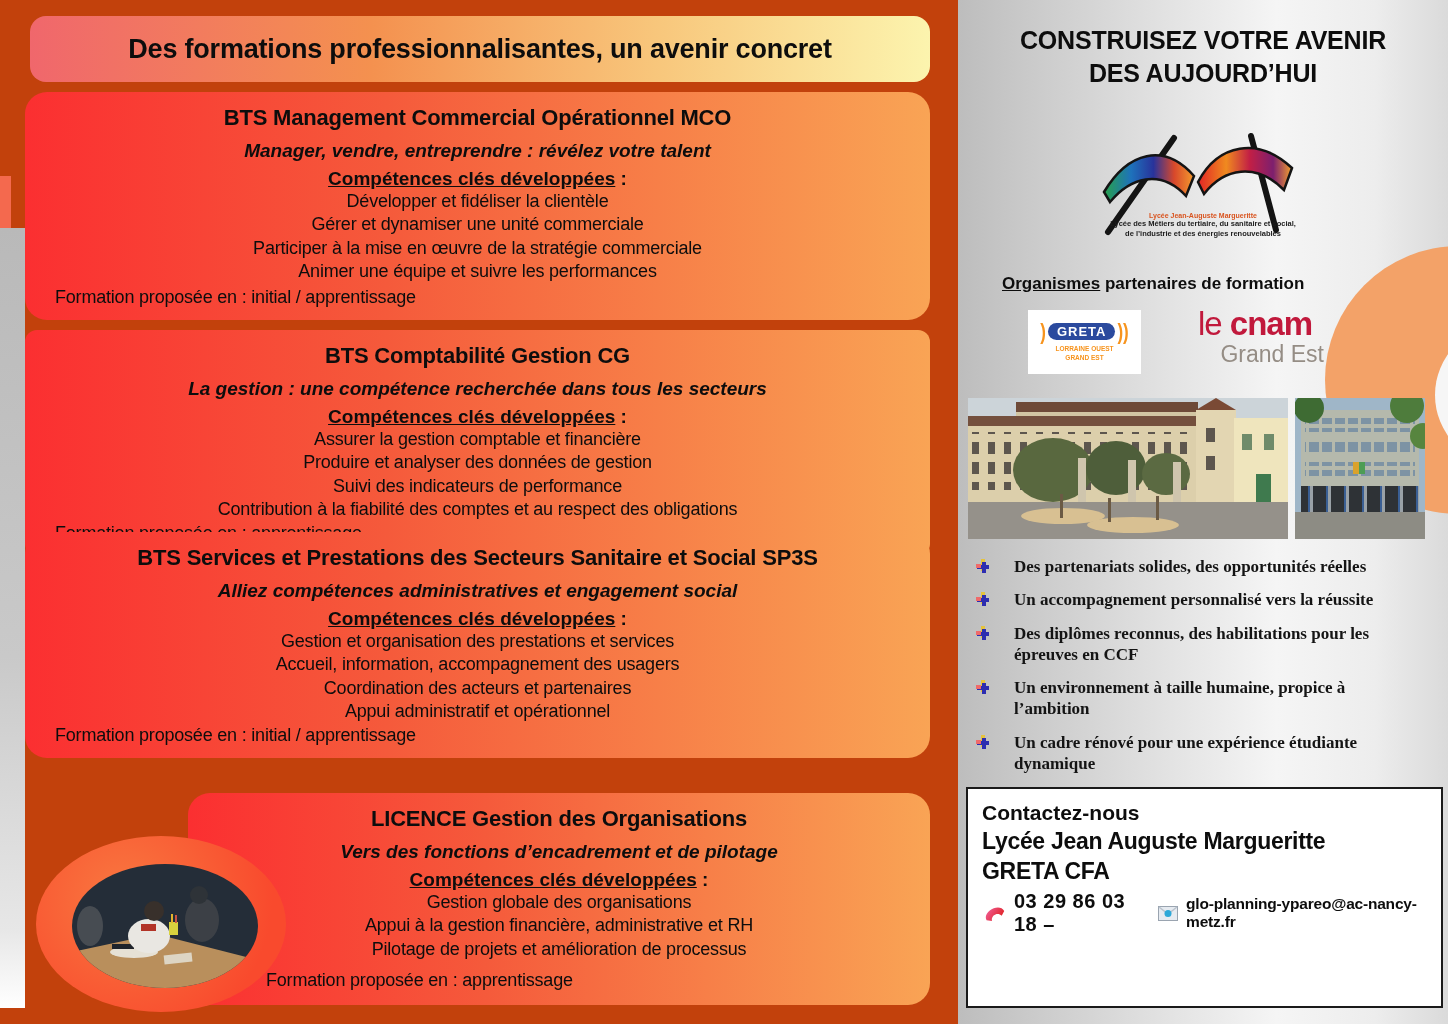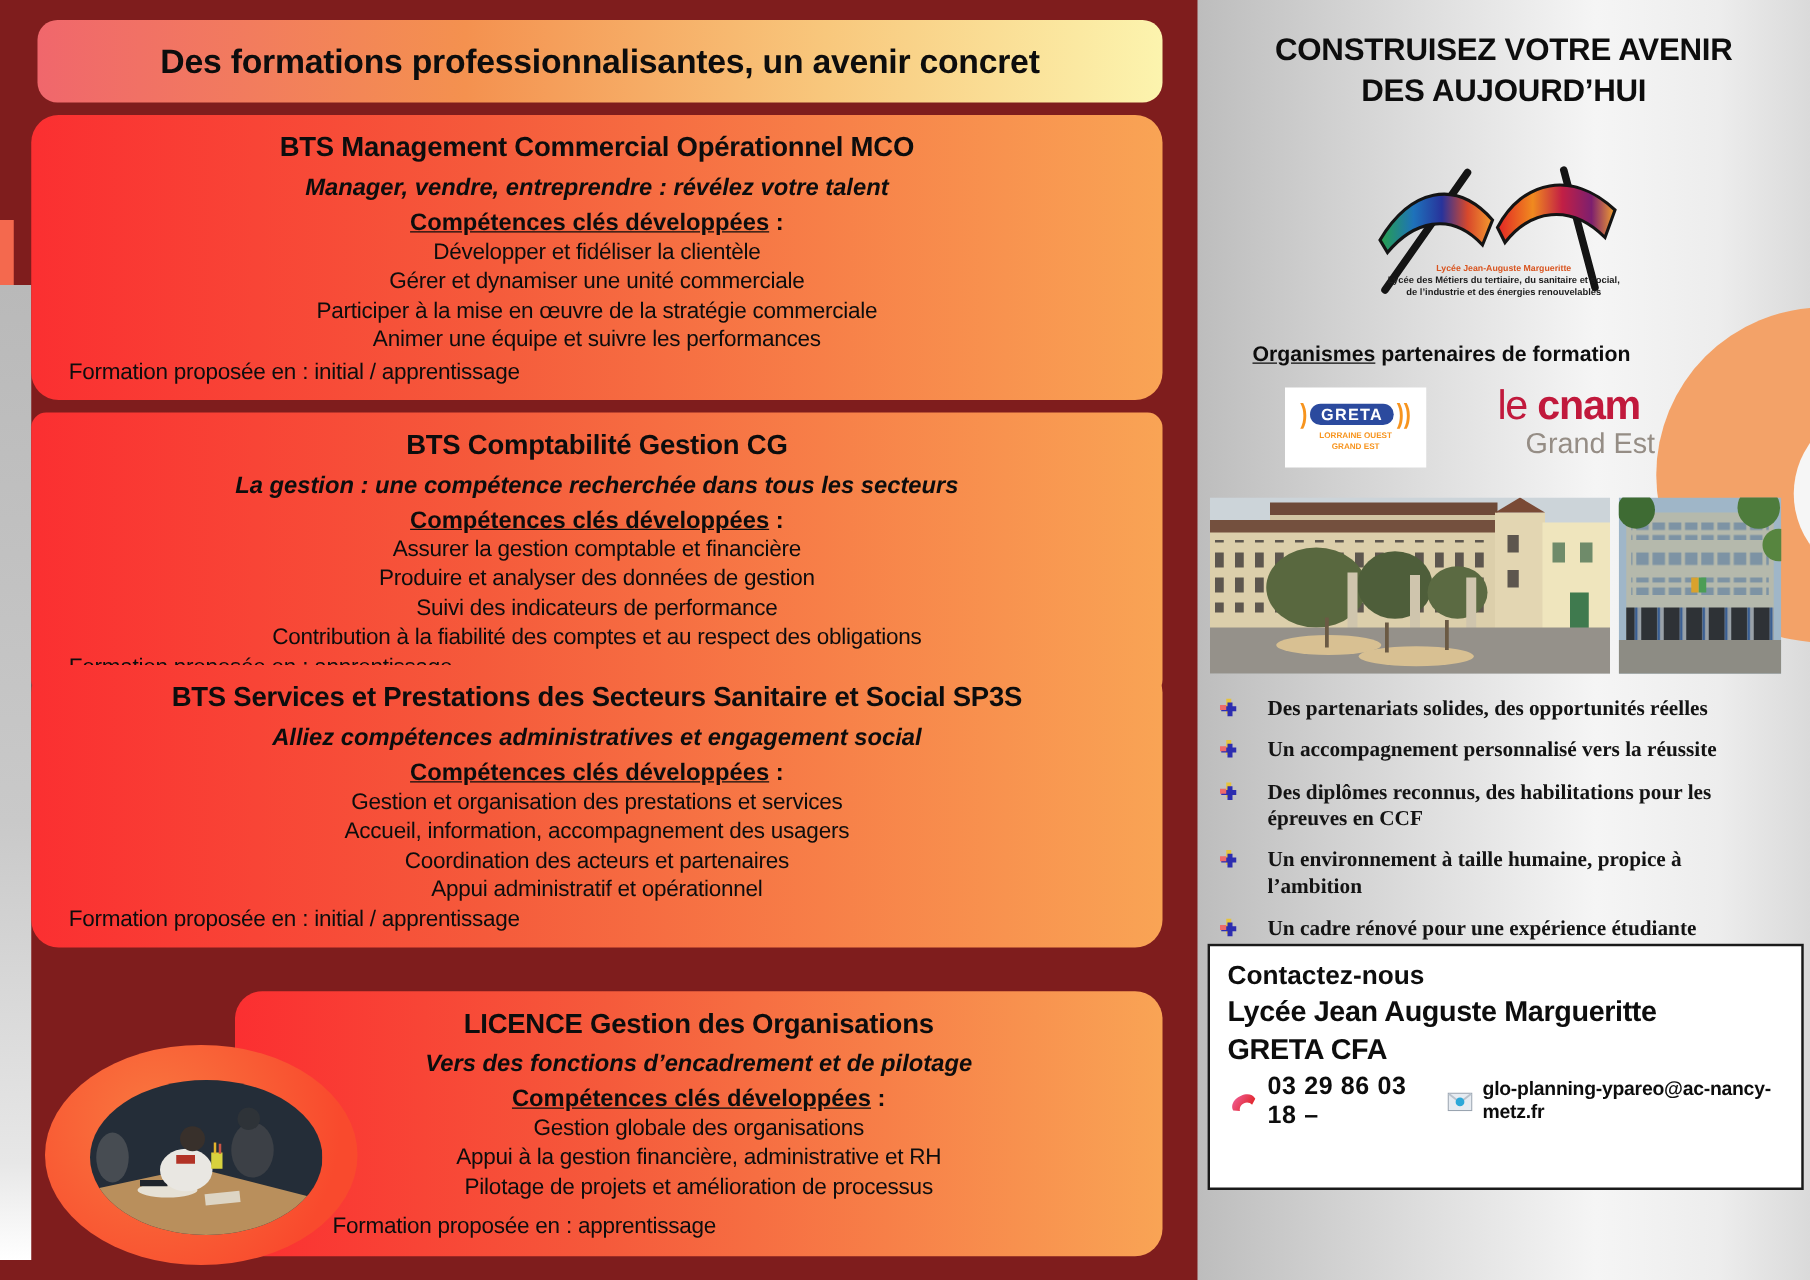--- a/index.html
+++ b/index.html
@@ -1,16 +1,16 @@
 <!DOCTYPE html>
 <html><head>
 <meta charset="utf-8">
 <style>
   html,body{margin:0;padding:0;background:#fff;}
-  #page{position:relative;width:1448px;height:1024px;background:#7f1d1d;overflow:hidden;
+  #page{position:relative;width:1448px;height:1024px;background:#c2410c;overflow:hidden;
         font-family:"Liberation Sans",sans-serif;color:#0d0d0d;}
 
   
   .left-gutter{position:absolute;left:0;top:228px;width:25px;height:780px;
     background:linear-gradient(180deg,#b9b9b9 0%,#c9c9c9 55%,#e7e7e7 90%,#ffffff 100%);}
   .salmon-block{position:absolute;left:0;top:176px;width:11px;height:58px;background:#f4694e;}
   .red-wedge{position:absolute;left:0;top:234px;width:14px;height:36px;background:#ee3b33;
     clip-path:polygon(0 0,100% 50%,0 100%);}
 
   
@@ -75,21 +75,21 @@
 
   .benefits{position:absolute;left:18px;top:556px;width:442px;list-style:none;margin:0;padding:0;}
   .benefits li{display:flex;gap:24px;margin-bottom:12px;
     font-family:"Liberation Serif",serif;font-weight:700;font-size:17px;line-height:1.25;color:#141414;}
   .bul{position:relative;width:14px;height:14px;flex:0 0 14px;margin-top:3px;}
   .bul .by{position:absolute;left:5px;top:0;width:4px;height:12px;background:#e6c33c;}
   .bul .bh{position:absolute;left:1px;top:6px;width:12px;height:4px;background:#2d2db0;}
   .bul .bv{position:absolute;left:6px;top:3px;width:4px;height:11px;background:#2d2db0;}
   .bul .br{position:absolute;left:0;top:5px;width:5px;height:4px;background:#ef6a6a;}
 
-  .contact{position:absolute;left:8px;top:755px;width:477px;height:197px;background:#ffffff;
+  .contact{position:absolute;left:8px;top:787px;width:477px;height:221px;background:#ffffff;
     border:2px solid #1a1a1a;box-sizing:border-box;padding:12px 14px;}
   .c-head{font-size:21px;font-weight:700;}
   .c-org{font-size:23px;font-weight:700;margin-top:3px;letter-spacing:-0.3px;}
   .c-row{display:flex;align-items:center;gap:8px;margin-top:5px;margin-bottom:2px;}
   .c-phone{font-size:20px;font-weight:700;letter-spacing:0.5px;}
   .c-mail{font-size:16.5px;font-weight:700;letter-spacing:-0.2px;}
   .c-mail.small{font-size:15.5px;}
   .phone-ic{width:24px;height:22px;flex:0 0 24px;}
   .mail-ic{width:20px;height:15px;flex:0 0 20px;}
 </style>

